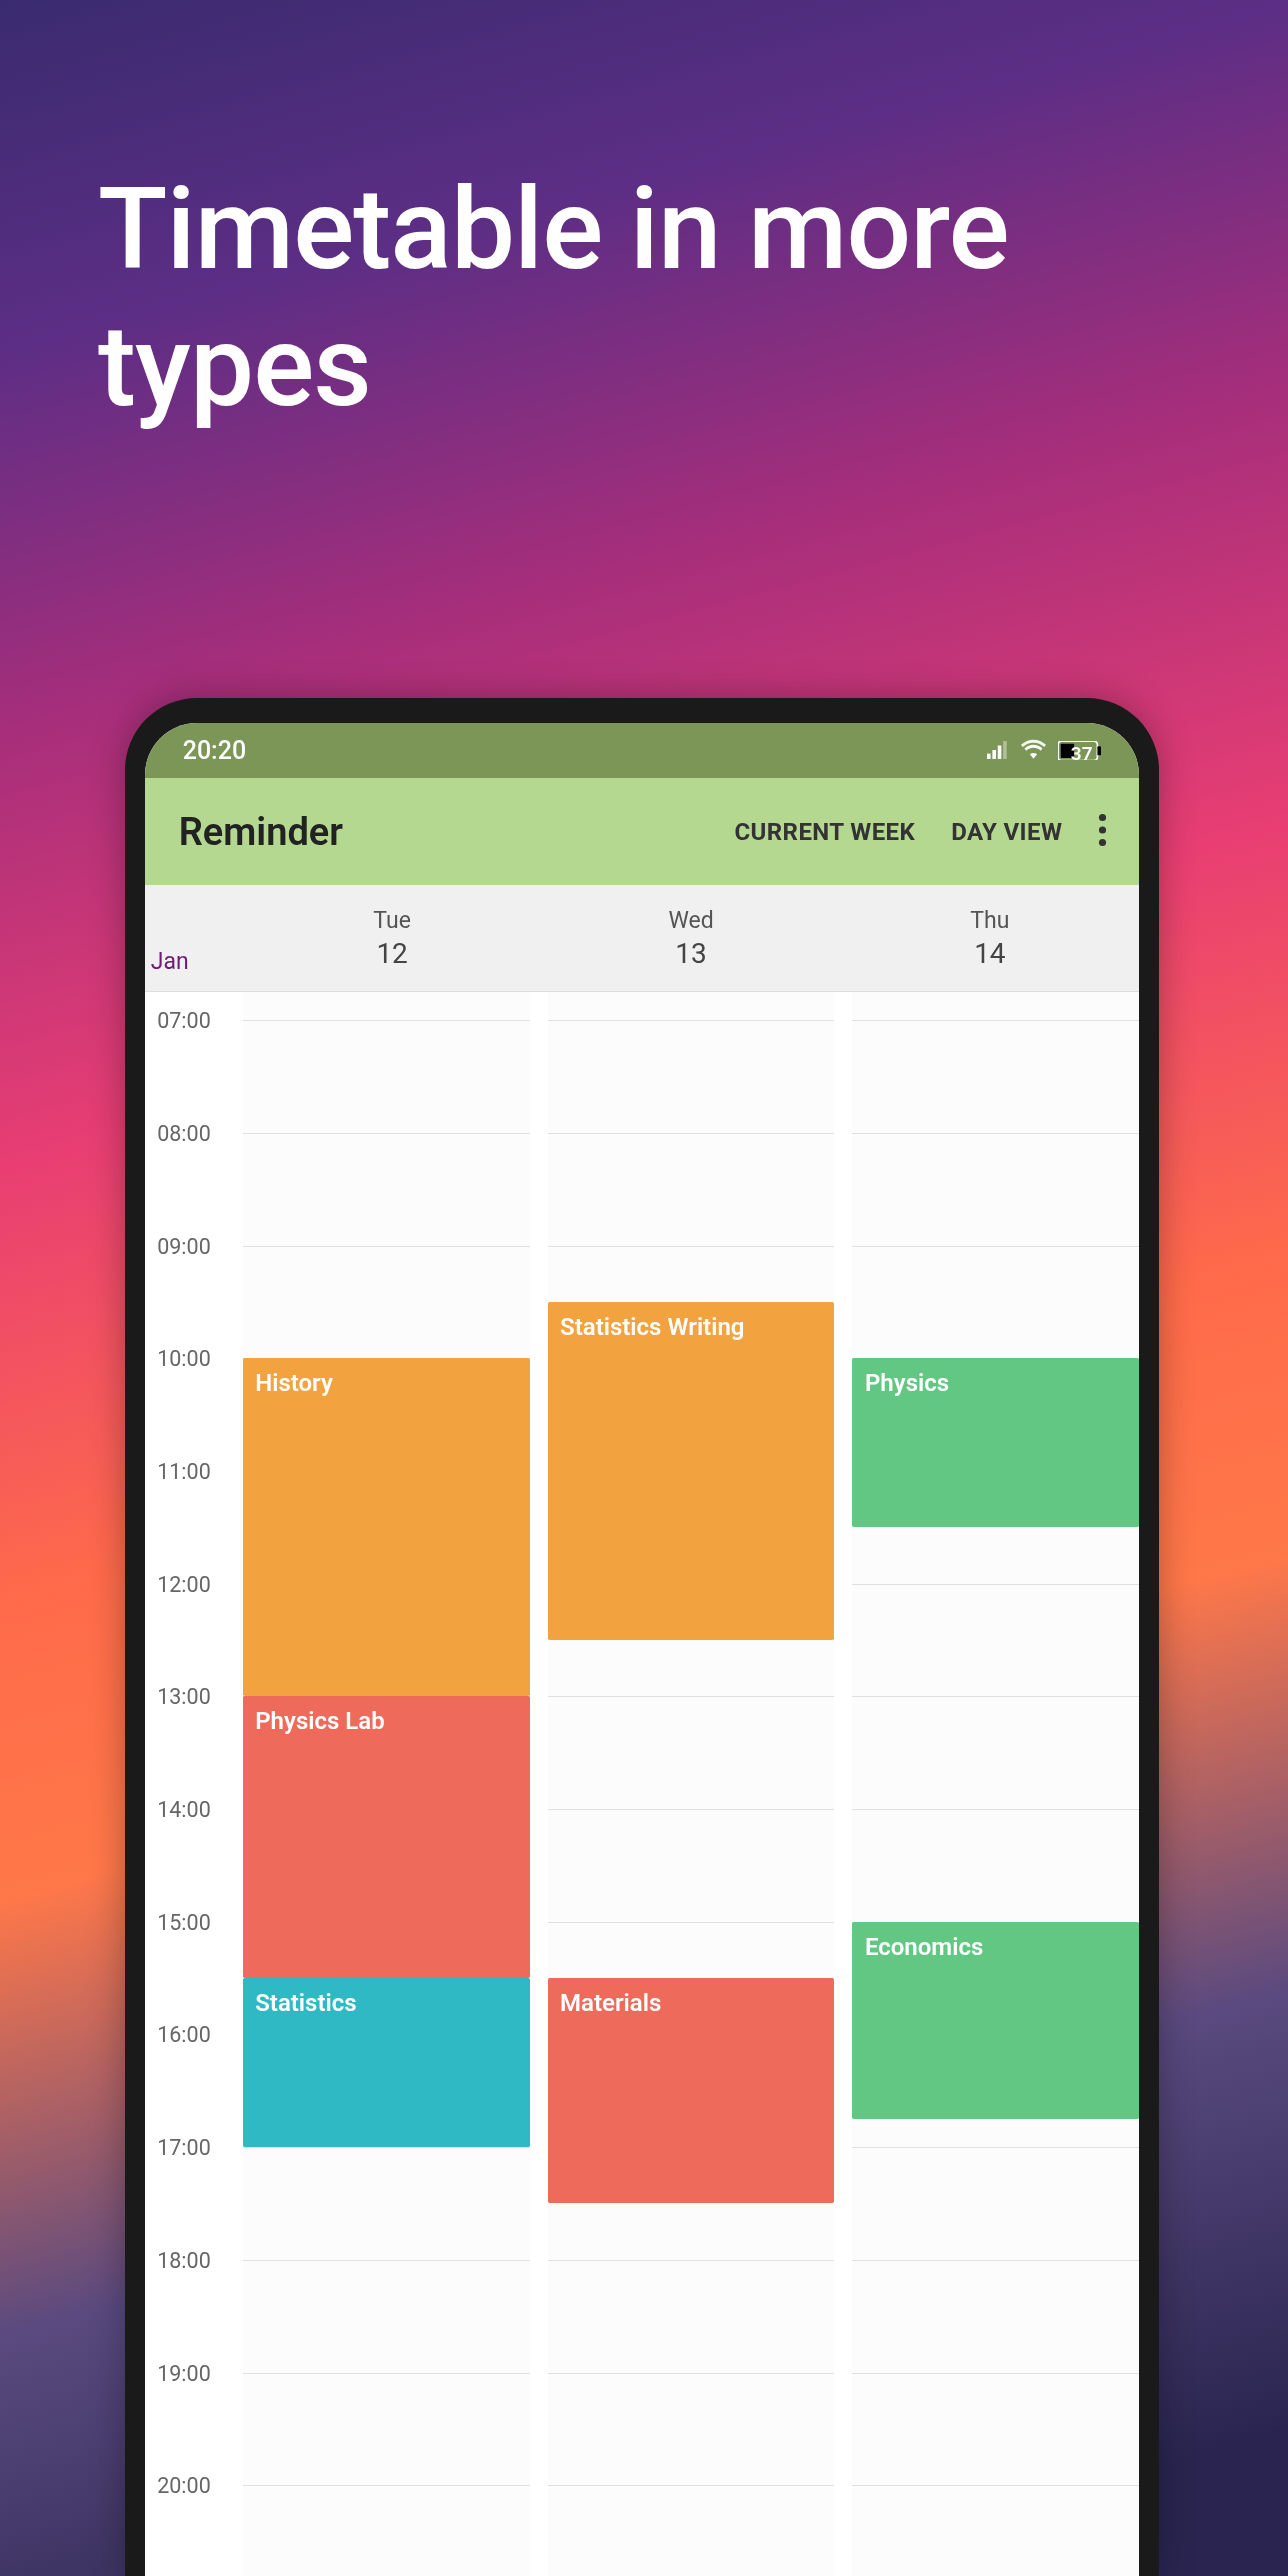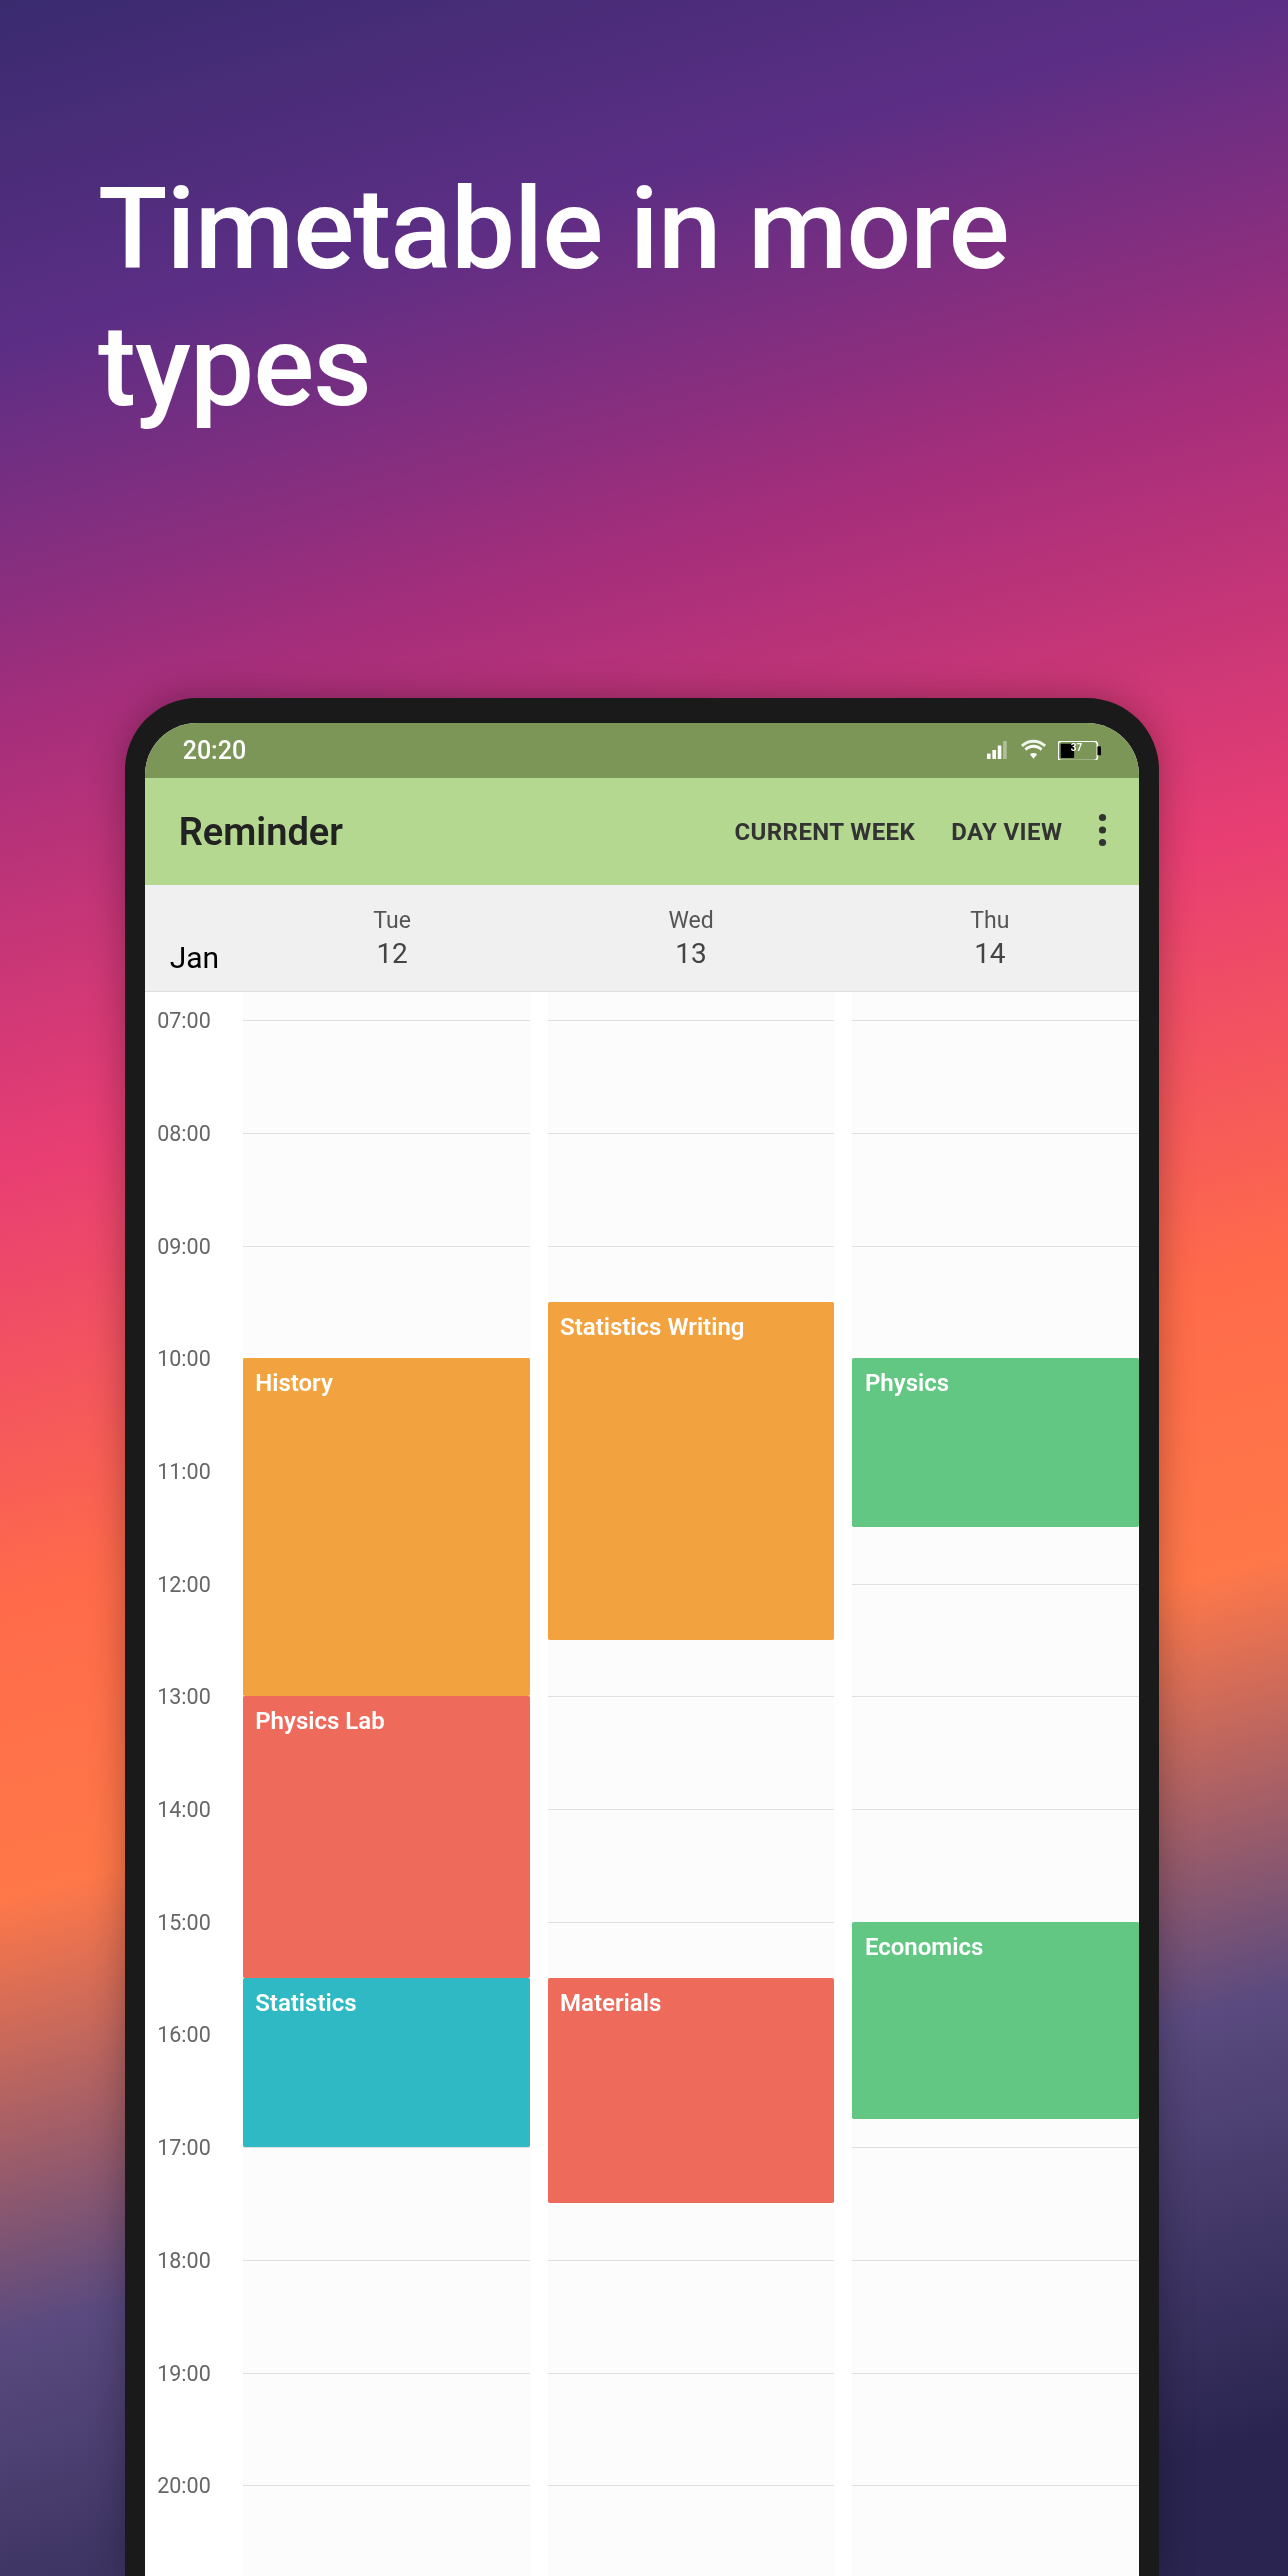--- a/index.html
+++ b/index.html
@@ -97,23 +97,23 @@
     }
     .day-header {
       background: #f0f0f0;
       height: 107px;
       display: flex;
       align-items: center;
       border-bottom: 0.9px solid #ddd;
     }
     .month-label {
       width: 98px;
-      font-size: 30px;
-      color: #000000;
-      padding-left: 25px;
+      font-size: 23px;
+      color: #701a75;
+      padding-left: 6px;
       align-self: flex-end;
       padding-bottom: 16px;
     }
     .day-col-header {
       flex: 1;
       text-align: center;
     }
     .day-name {
       font-size: 23px;
       color: #555;
@@ -199,21 +199,21 @@
               <path d="M6 13C10.4 8.8 17.6 8.8 22 13L24 10.5C18.5 5.2 9.5 5.2 4 10.5L6 13Z"></path>
               <path d="M0 6.5C7.7-1.2 20.3-1.2 28 6.5L26 9C19.4 2.4 8.6 2.4 2 9L0 6.5Z" opacity="0.9"></path>
             </svg>
         </span>
         <span style="position:relative;display:flex;align-items:center;">
           <svg width="43" height="19.7" viewBox="0 0 48 22">
               <rect x="0" y="0" width="44" height="22" rx="4" fill="none" stroke="#fff" stroke-width="2"></rect>
               <rect x="44" y="6" width="4" height="10" rx="1"></rect>
               <rect x="3" y="3" width="15" height="16" rx="1"></rect>
             </svg>
-          <span style="position:absolute;left:12.5px;top:1.8px;font-size:10px;font-weight:600;">37</span>
+          <span style="position:absolute;left:12.5px;top:1.8px;font-size:19px;font-weight:600;">37</span>
         </span>
       </div>
     </div>
 
     <div class="app-bar">
       <span class="app-title">Reminder</span>
       <span class="app-bar-btn">CURRENT WEEK</span>
       <span class="app-bar-btn">DAY VIEW</span>
       <span class="menu-dots">
         <svg width="9" height="34" viewBox="0 0 10 38">

